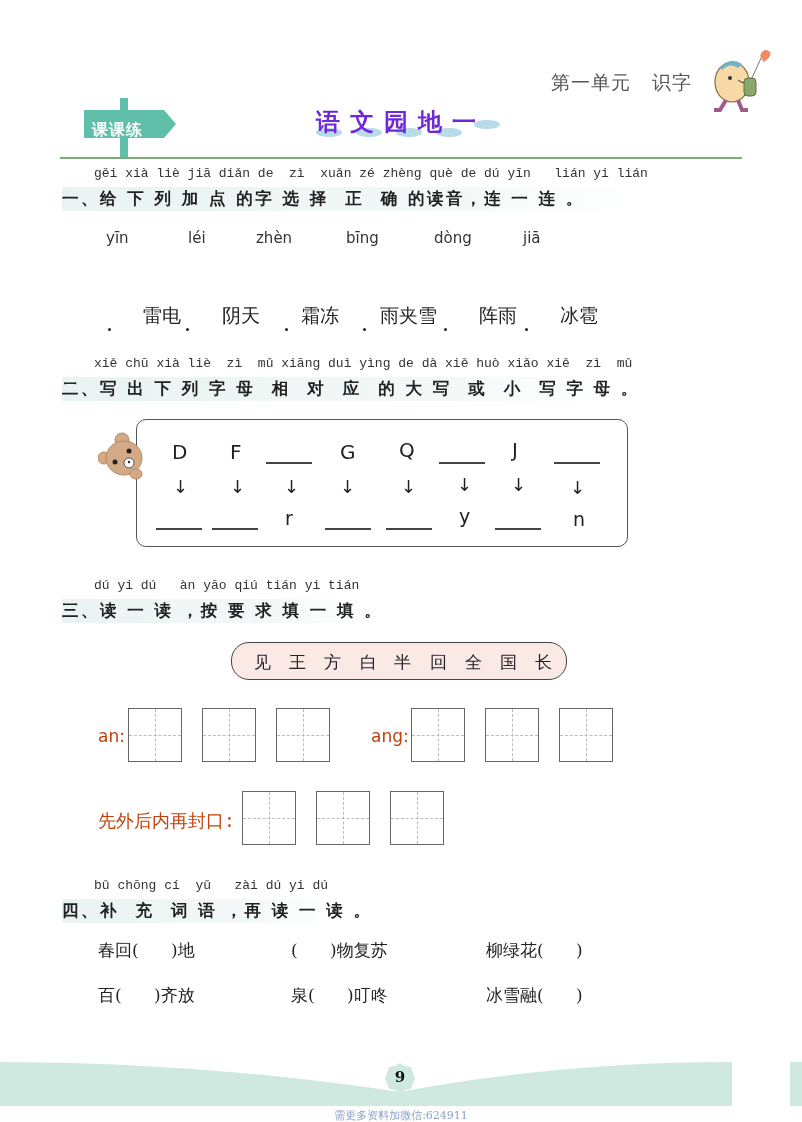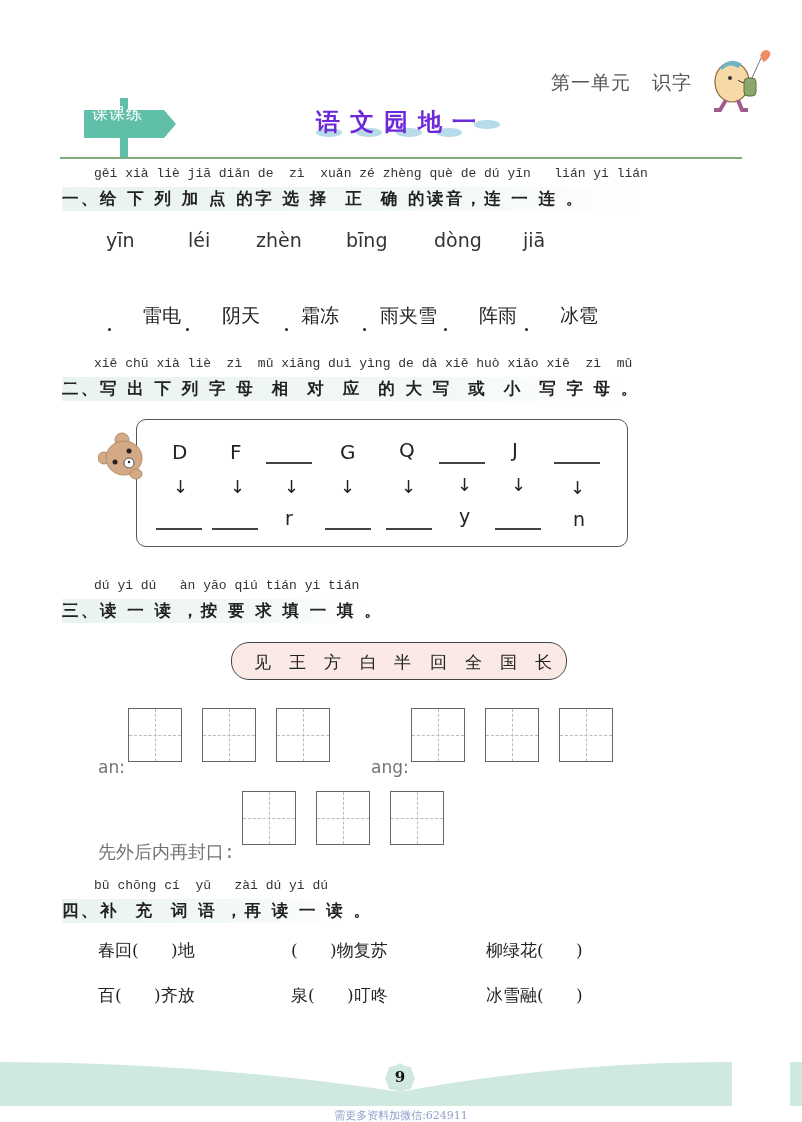--- a/index.html
+++ b/index.html
@@ -5,45 +5,45 @@
   html, body { margin:0; padding:0; }
   body { width:802px; height:1122px; background:#ffffff; position:relative; overflow:hidden;
          font-family: "DejaVu Sans", sans-serif; color:#222; }
   .abs { position:absolute; }
 
   
   .unit-label { left:551px; top:70px; font-size:19px; color:#555; letter-spacing:1px; white-space:pre; }
   .mascot { left:700px; top:48px; width:80px; height:66px; }
 
   .signpost { left:80px; top:98px; width:100px; height:60px; }
-  .sign-text { position:absolute; left:12px; top:6px; font-size:16px; font-weight:normal; color:#fff; letter-spacing:1px; }
+  .sign-text { position:absolute; left:12px; top:22px; font-size:16px; font-weight:bold; color:#fff; letter-spacing:1px; }
   .page-title { left:316px; top:106px; font-size:24px; font-weight:bold; font-family:Liberation Sans, sans-serif; letter-spacing:10px; color:#6d28d9; }
   .title-blob { position:absolute; height:9px; border-radius:50%; background:#b7dbe9; }
   .header-rule { left:60px; top:157px; width:682px; height:2px; background:#7cab7c; }
 
   
   .pinyin-line { font-size:13px; color:#333; white-space:pre;font-family:Liberation Mono, monospace; }
   .sec-head { font-size:16.5px; font-weight:bold; color:#222; white-space:pre; letter-spacing:2.5px;
               background:linear-gradient(to right,#e9f3f1 0%, #f4f9f8 70%, rgba(255,255,255,0) 100%); padding:1px 6px 1px 0; }
 
-  .py-opt { font-size:19px; color:#333; }
+  .py-opt { font-size:15px; color:#333; }
   .word { font-size:19px; color:#222; font-family:"DejaVu Serif", serif;margin-left:44px; }
   .dot { position:absolute; width:3px; height:3px; border-radius:50%; background:#222; }
 
   .letter-box { left:136px; top:419px; width:490px; height:126px; border:1.5px solid #555; border-radius:10px; }
   .bear { left:98px; top:432px; width:46px; height:48px; }
   .up { font-size:20px; color:#222; }
   .arrow { font-size:18px; color:#222; }
   .blank { height:1.5px; background:#444; }
   .low { font-size:19px; color:#222; }
 
   .char-pill { left:231px; top:642px; width:334px; height:36px; border:1.6px solid #444; border-radius:18px; background:#fbe9e6; }
   .pill-char { position:absolute; top:8px; font-size:17px; color:#222; font-family:"DejaVu Serif", serif; }
 
-  .grid-label { font-size:17px; color:#737373;margin-top:31px; }
+  .grid-label { font-size:17px; color:#c2410c; }
   .tian { width:54px; height:54px; border:1.5px solid #666; box-sizing:border-box; position:absolute; background:#fff; }
   .tian::before { content:""; position:absolute; left:50%; top:0; bottom:0; border-left:1px dashed #bbb; }
   .tian::after { content:""; position:absolute; top:50%; left:0; right:0; border-top:1px dashed #bbb; }
 
   .fill-item { font-size:17px; color:#222; font-family:"DejaVu Serif", serif; white-space:pre; }
 
   
   .footer-band { left:0; top:1062px; width:732px; height:44px; }
   .footer-side { left:790px; top:1062px; width:12px; height:44px; background:#cfe8e0; }
   .page-num { left:384px; top:1062px; width:32px; height:32px; font-family:"DejaVu Serif", serif; font-weight:bold; font-size:15px; text-align:center; line-height:30px; color:#111; }

